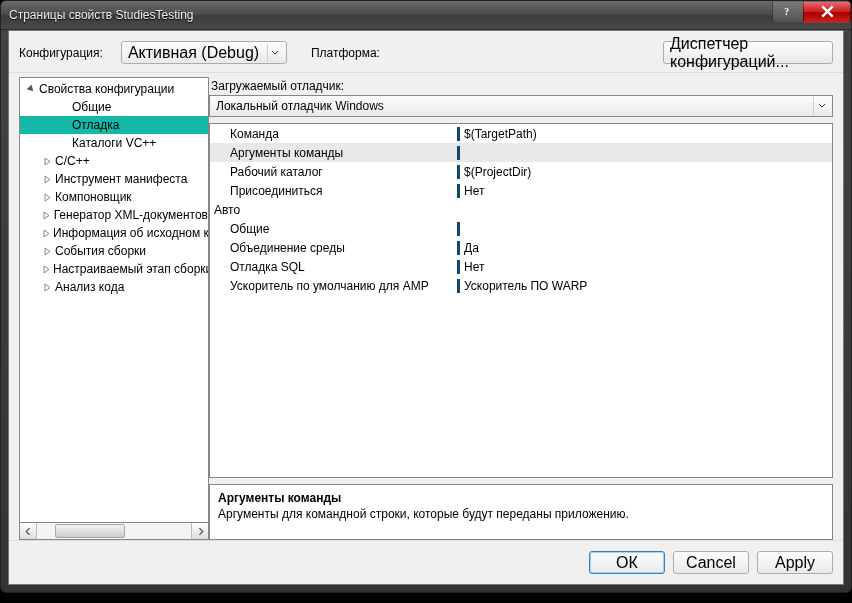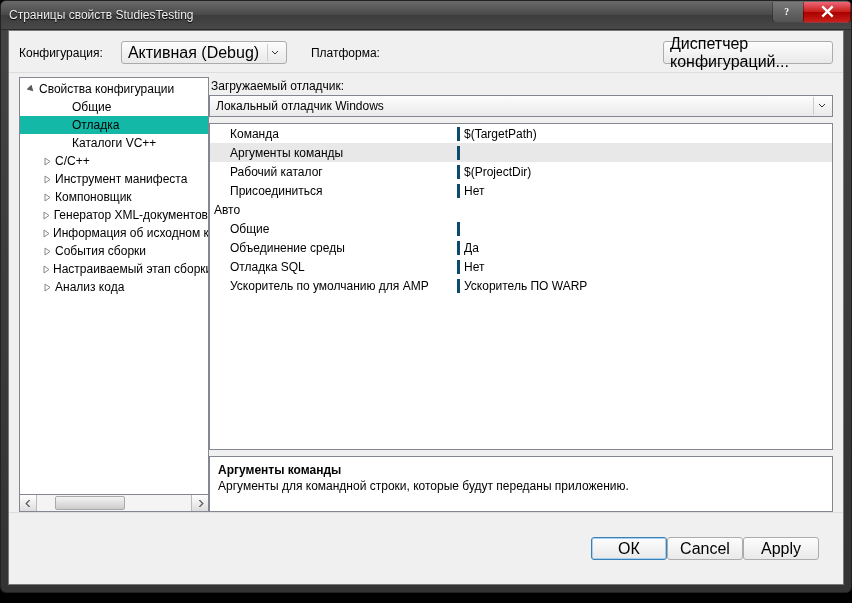--- a/index.html
+++ b/index.html
@@ -115,22 +115,22 @@
   .proprow.sel { background: #e8e8e8; }
   .proprow.sel .v { font-weight: bold; }
 
   .descbox {
     border: 1px solid #828790; background: #fff; margin-top: 6px;
     padding: 6px 8px; height: 56px;
   }
   .descbox .dt { font-weight: bold; margin-bottom: 2px; }
 
   .btnrow {
-    display: flex; justify-content: flex-end; gap: 0;
-    padding: 24px; border-top: 1px solid #ddd;
+    display: flex; justify-content: flex-end; gap: 8px;
+    padding: 10px; border-top: 1px solid #ddd;
   }
   .btnrow .pushbtn { width: 76px; }
   .btnrow .pushbtn.default { border: 1px solid #3c7fb1; box-shadow: inset 0 0 0 1px #a3d1f5; }
 </style>
 </head>
 <body>
 
 <div class="window">
 
   <div class="titlebar">

